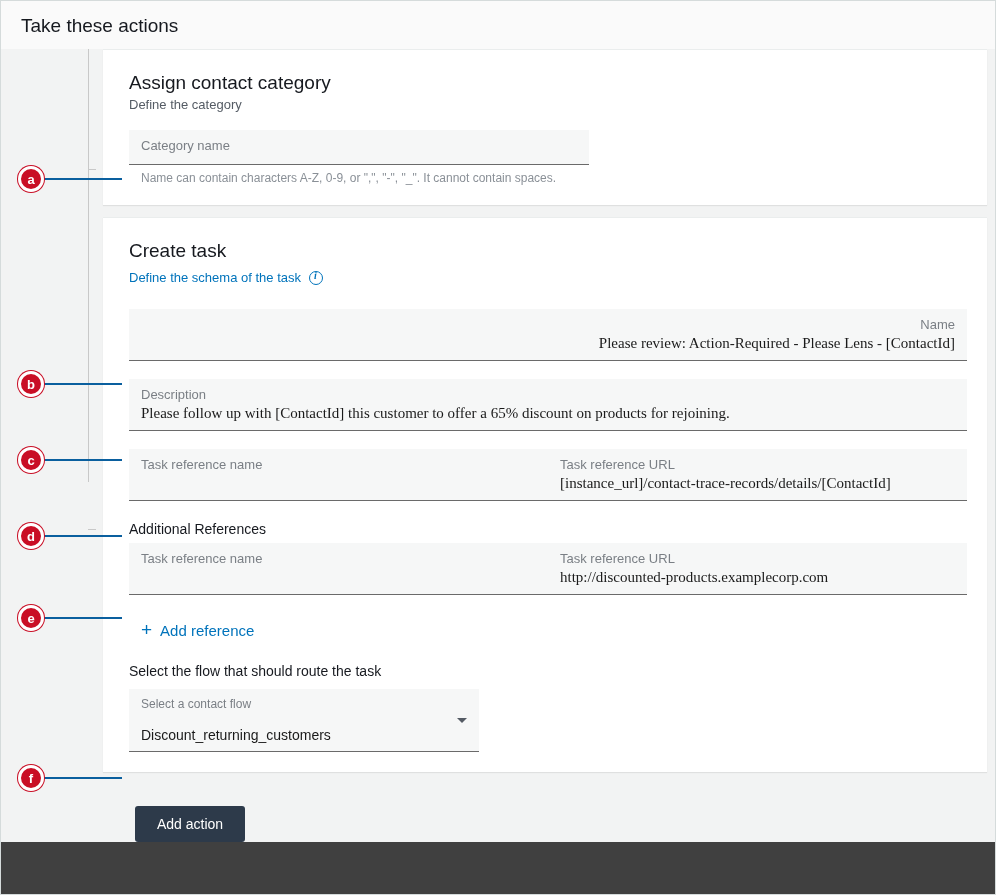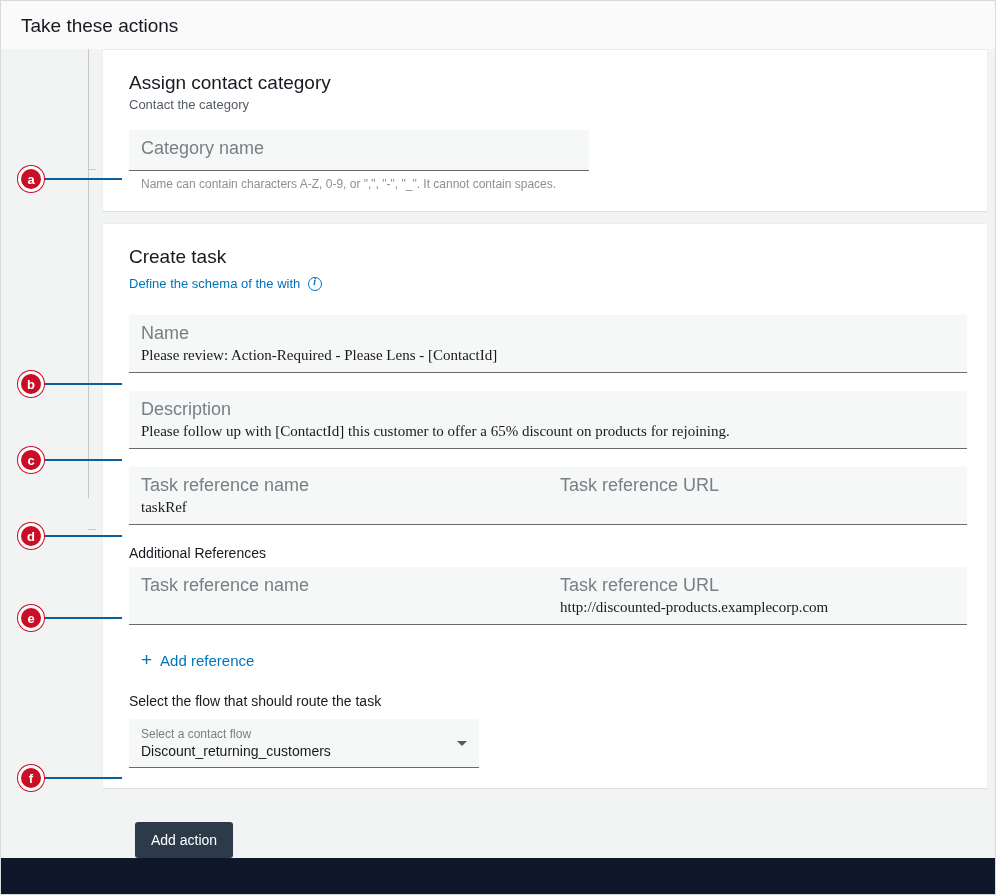--- a/index.html
+++ b/index.html
@@ -10,21 +10,21 @@
       color: #16191f;
     }
     .outer-frame {
       border: 1px solid #d5dbdb;
       margin: 0;
       width: 996px;
       height: 895px;
       position: relative;
     }
     .grey-bg {
-      background: #0f172a;
+      background: #404040;
       padding: 0;
       height: 100%;
     }
     .header-title {
       padding: 14px 20px 12px 20px;
       font-size: 19px;
       color: #16191f;
       background: #fafafa;
     }
     .body-area {
@@ -73,21 +73,21 @@
       margin-top: 18px;
     }
     .text-field {
       background: #f6f7f7;
       border-bottom: 1px solid #6a6a6a;
       padding: 8px 12px 8px 12px;
     }
     .text-field.narrow { width: 460px; }
     .text-field.full { width: 100%; }
     .text-field .label {
-      font-size: 18px;
+      font-size: 13px;
       color: #7a7f85;
       margin-bottom: 3px;
     }
     .text-field .value {
       font-size: 15px;
       color: #1a1a1a;
       font-family: Georgia, "Times New Roman", serif;
     }
     .text-field .value.grey { color: #888; font-family: inherit; }
     .hint {
@@ -130,37 +130,37 @@
       border-bottom: 1px solid #6a6a6a;
       padding: 8px 12px;
       display: flex;
       justify-content: space-between;
       align-items: center;
       cursor: pointer;
     }
     .dropdown .dd-content .label {
       font-size: 12px;
       color: #7a7f85;
-      margin-bottom: 2px;
+      margin-bottom: 16px;
     }
     .dropdown .dd-content .value {
       font-size: 14px;
       color: #1a1a1a;
     }
     .chevron {
       width: 0; height: 0;
       border-left: 5px solid transparent;
       border-right: 5px solid transparent;
       border-top: 5px solid #545b64;
     }
     .add-action {
       background: #2d3a4a;
       color: #fff;
       border: none;
-      padding: 10px 16px;
+      padding: 10px 22px;
       font-size: 14px;
       border-radius: 3px;
       margin-left: 102px;
       margin-top: 12px;
       cursor: pointer;
     }
     .info-icon {
       display: inline-block;
       width: 14px; height: 14px;
       border: 1.5px solid #0073bb;
@@ -235,62 +235,62 @@
       <div class="callout-line" style="top:486px"></div>
       <div class="callout" style="top:556px">e</div>
       <div class="callout-line" style="top:568px"></div>
       <div class="callout" style="top:716px">f</div>
       <div class="callout-line" style="top:728px"></div>
 
       <div class="content-area">
 
         <div class="card" style="margin-top:0;">
           <h2>Assign contact category</h2>
-          <div class="subtitle">Contact the category</div>
+          <div class="subtitle">Define the category</div>
           <div class="field-group">
             <div class="text-field narrow">
               <div class="label">Category name</div>
             </div>
             <div class="hint">Name can contain characters A-Z, 0-9, or ",", "-", "_". It cannot contain spaces.</div>
           </div>
         </div>
 
         <div class="card">
           <h2>Create task</h2>
           <div class="subtitle" style="margin-top:8px;">
             <span class="subtitle-link">
-              <span>Define the schema of the with</span>
+              <span>Define the schema of the task</span>
               <span class="info-icon"></span>
             </span>
           </div>
 
           
-          <div class="field-group" style="margin-top:24px;">
+          <div class="field-group" style="margin-top:24px;text-align:right;">
             <div class="text-field full">
               <div class="label">Name</div>
               <div class="value">Please review: Action-Required - Please Lens - [ContactId]</div>
             </div>
           </div>
 
           
           <div class="field-group">
             <div class="text-field full">
               <div class="label">Description</div>
               <div class="value">Please follow up with [ContactId] this customer to offer a 65% discount on products for rejoining.</div>
             </div>
           </div>
 
           
           <div class="two-col">
             <div class="text-field">
               <div class="label">Task reference name</div>
-              <div class="value">taskRef</div>
             </div>
             <div class="text-field">
               <div class="label">Task reference URL</div>
+              <div class="value">[instance_url]/contact-trace-records/details/[ContactId]</div>
             </div>
           </div>
 
           
           <div class="section-label">Additional References</div>
           <div class="two-col" style="margin-top:6px;">
             <div class="text-field">
               <div class="label">Task reference name</div>
             </div>
             <div class="text-field">

